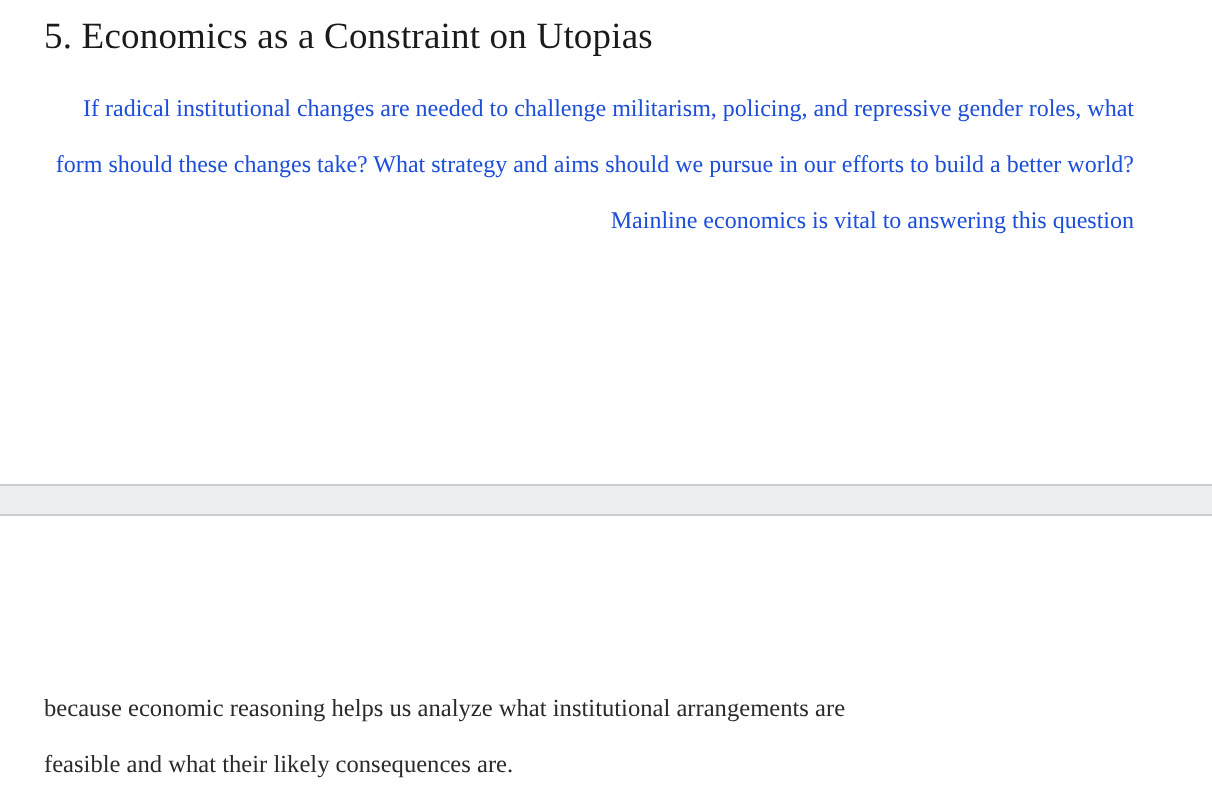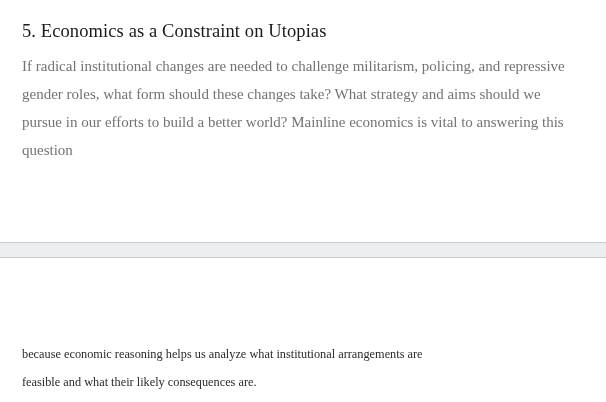--- a/index.html
+++ b/index.html
@@ -21,39 +21,39 @@
     background: #ffffff;
   }
   .page-top {
     position: absolute;
     left: 0;
     top: 0;
     width: 606px;
     height: 242px;
     background: #ffffff;
     box-sizing: border-box;
-    padding: 12px 22px;
+    padding: 0 22px;
   }
   .heading {
     font-size: 18.5px;
     font-weight: normal;
     font-family: "Liberation Serif", serif;
     color: #1a1a1a;
     margin: 0;
     padding-top: 9px;
     letter-spacing: 0.1px;
   }
   .body-para {
-    font-size: 15px;
+    font-size: 12px;
     line-height: 28px;
-    color: #737373;
+    color: #1d4ed8;
     margin: 0;
     padding-top: 10px;
     max-width: 545px;
-    text-align: left;
+    text-align: right;
   }
   .page-number {
     position: absolute;
     left: 0;
     top: 176px;
     width: 606px;
     text-align: center;
     font-size: 10.5px;
     color: #8a8a8a;
     font-family: "Liberation Serif", serif;

